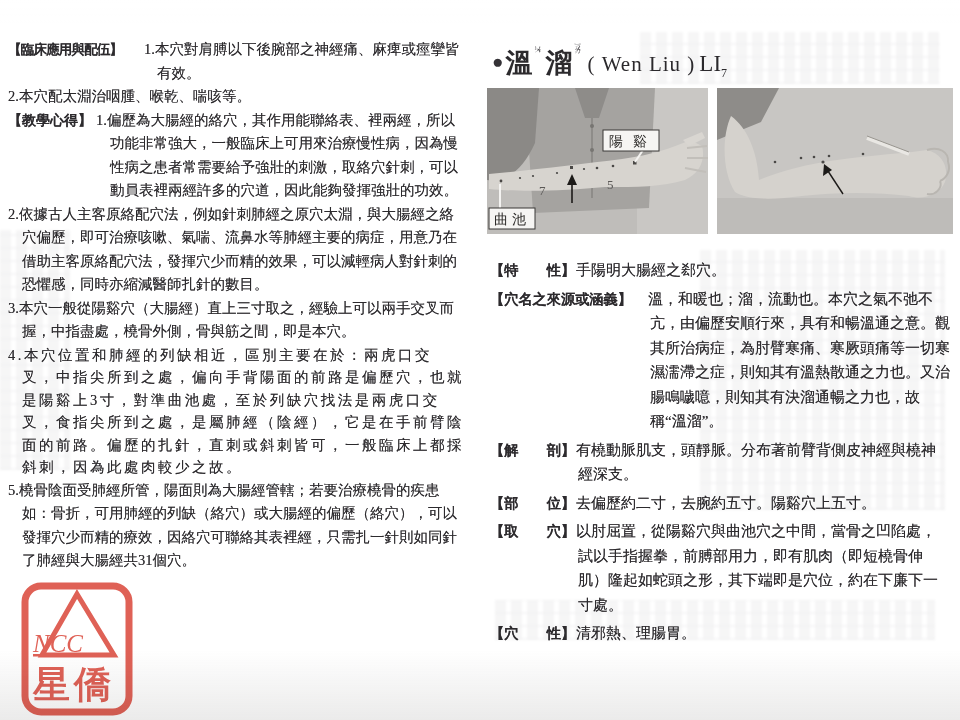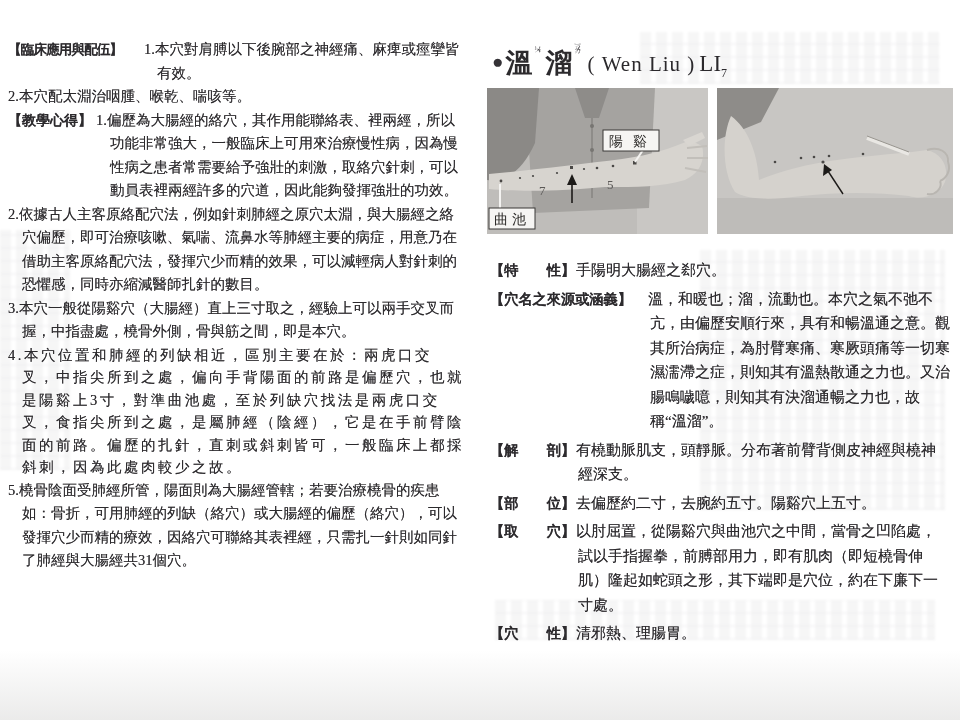--- a/index.html
+++ b/index.html
@@ -68,20 +68,28 @@
 
     <div class="para hang2">
       <span class="hdr2">【教學心得】</span><span>1.偏歷為大腸經的絡穴，其作用能聯絡表、裡兩經，所以功能非常強大，一般臨床上可用來治療慢性病，因為慢性病之患者常需要給予強壯的刺激，取絡穴針刺，可以動員表裡兩經許多的穴道，因此能夠發揮強壯的功效。</span>
     </div>
     <div class="para item2">2.依據古人主客原絡配穴法，例如針刺肺經之原穴太淵，與大腸經之絡穴偏歷，即可治療咳嗽、氣喘、流鼻水等肺經主要的病症，用意乃在借助主客原絡配穴法，發揮穴少而精的效果，可以減輕病人對針刺的恐懼感，同時亦縮減醫師扎針的數目。</div>
     <div class="para item2">3.本穴一般從陽谿穴（大腸經）直上三寸取之，經驗上可以兩手交叉而握，中指盡處，橈骨外側，骨與筋之間，即是本穴。</div>
     <div class="para item2 wide">4.本穴位置和肺經的列缺相近，區別主要在於：兩虎口交叉，中指尖所到之處，偏向手背陽面的前路是偏歷穴，也就是陽谿上3寸，對準曲池處，至於列缺穴找法是兩虎口交叉，食指尖所到之處，是屬肺經（陰經），它是在手前臂陰面的前路。偏歷的扎針，直刺或斜刺皆可，一般臨床上都採斜刺，因為此處肉較少之故。</div>
     <div class="para item2">5.橈骨陰面受肺經所管，陽面則為大腸經管轄；若要治療橈骨的疾患如：骨折，可用肺經的列缺（絡穴）或大腸經的偏歷（絡穴），可以發揮穴少而精的療效，因絡穴可聯絡其表裡經，只需扎一針則如同針了肺經與大腸經共31個穴。</div>
   </div>
 
+  <div class="stamp">
+    <svg width="114" height="136" viewBox="0 0 114 136">
+      <rect x="5" y="5" width="104" height="126" rx="16" fill="none" stroke="#dd5347" stroke-width="7"></rect>
+      <path d="M57 13 L94 74 L22 74 Z" fill="none" stroke="#dd5347" stroke-width="5"></path>
+      <text x="13" y="71" font-size="25" font-style="italic" font-family="Liberation Serif, serif" fill="#dd5347" text-decoration="underline">NCC</text>
+      <text x="13" y="116" font-size="37" font-weight="bold" font-family="Liberation Serif, serif" fill="#dd5347" letter-spacing="4">星僑</text>
+    </svg>
+  </div>
 
   <div class="rp-title">
     <span class="bullet">●</span><span class="tchar">溫</span><span class="zy">ㄨㄣ</span><span class="tchar">溜</span><span class="zy">ㄌㄧㄡ</span><span class="roman">( Wen Liu )</span><span class="li"><span>LI</span><sub>7</sub></span>
   </div>
 
   <div class="photo" style="left:487px;width:221px;height:146px;">
     <svg width="221" height="146" viewBox="0 0 221 146">
       <rect x="0" y="0" width="221" height="146" fill="#bfbdba"></rect>
       <rect x="150" y="0" width="71" height="146" fill="#c9c7c4"></rect>
 

